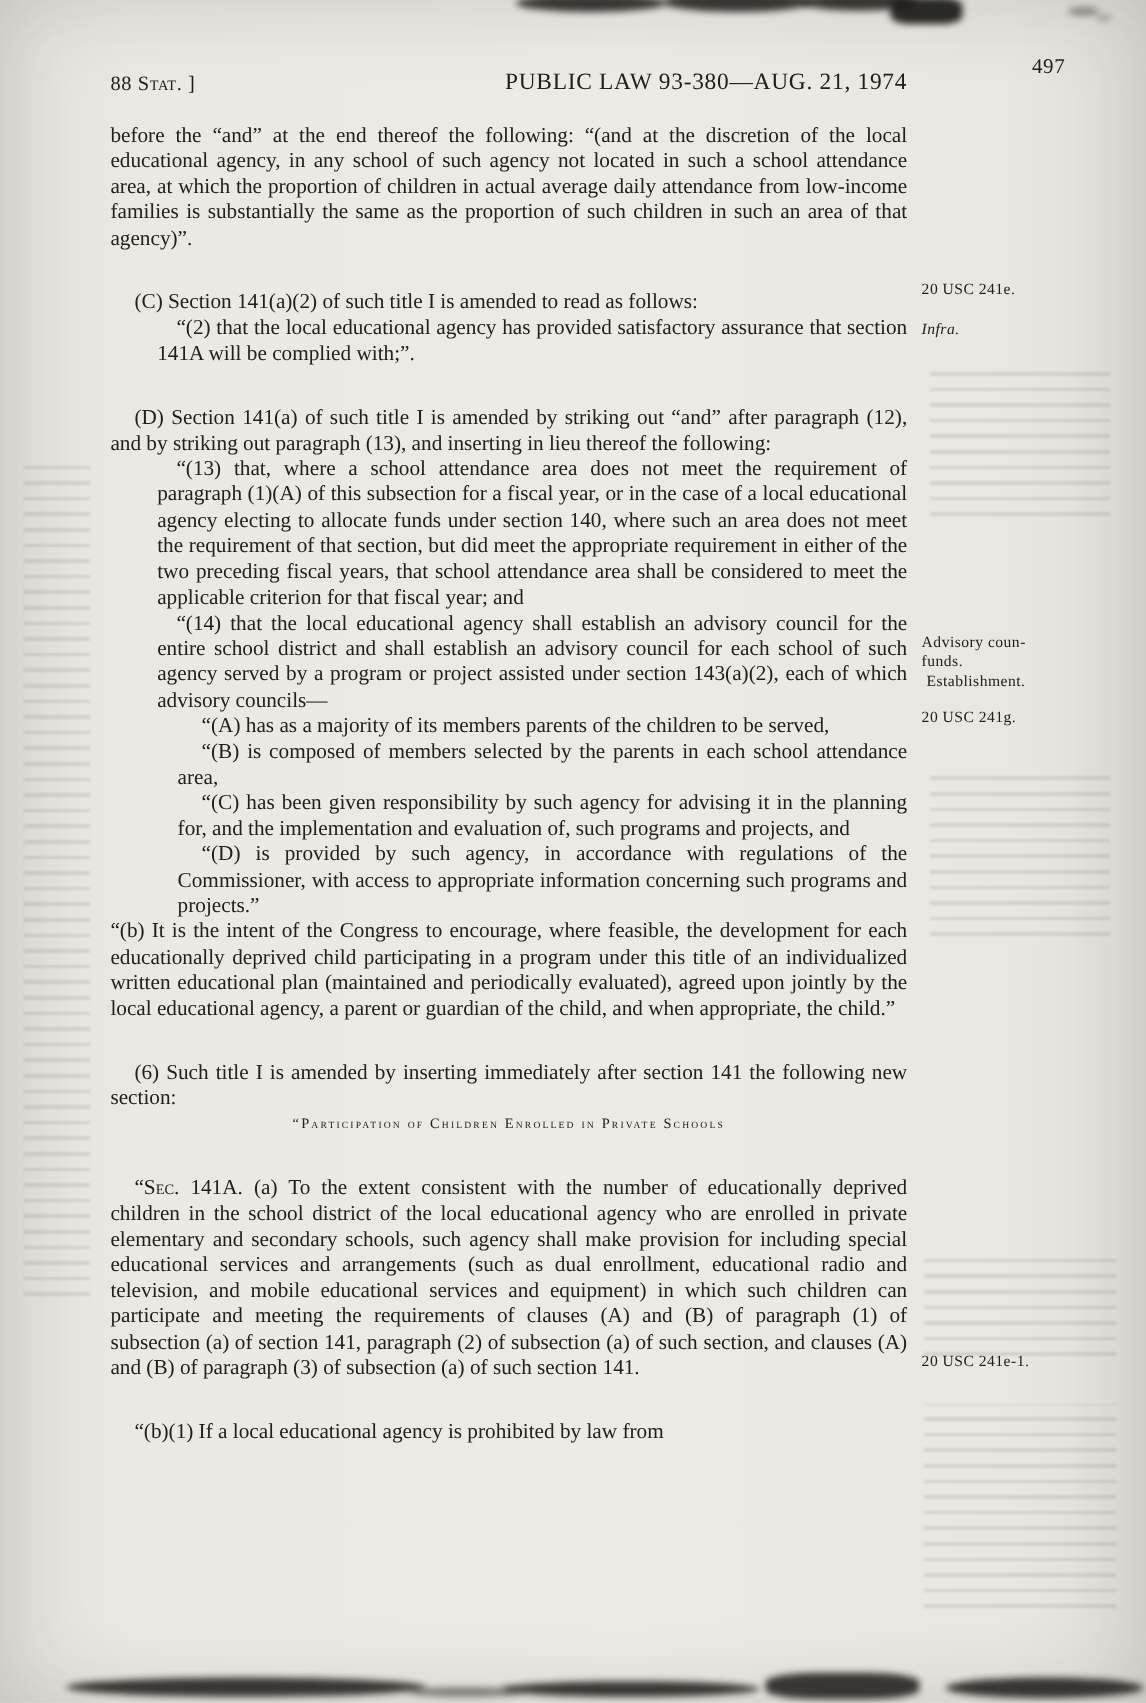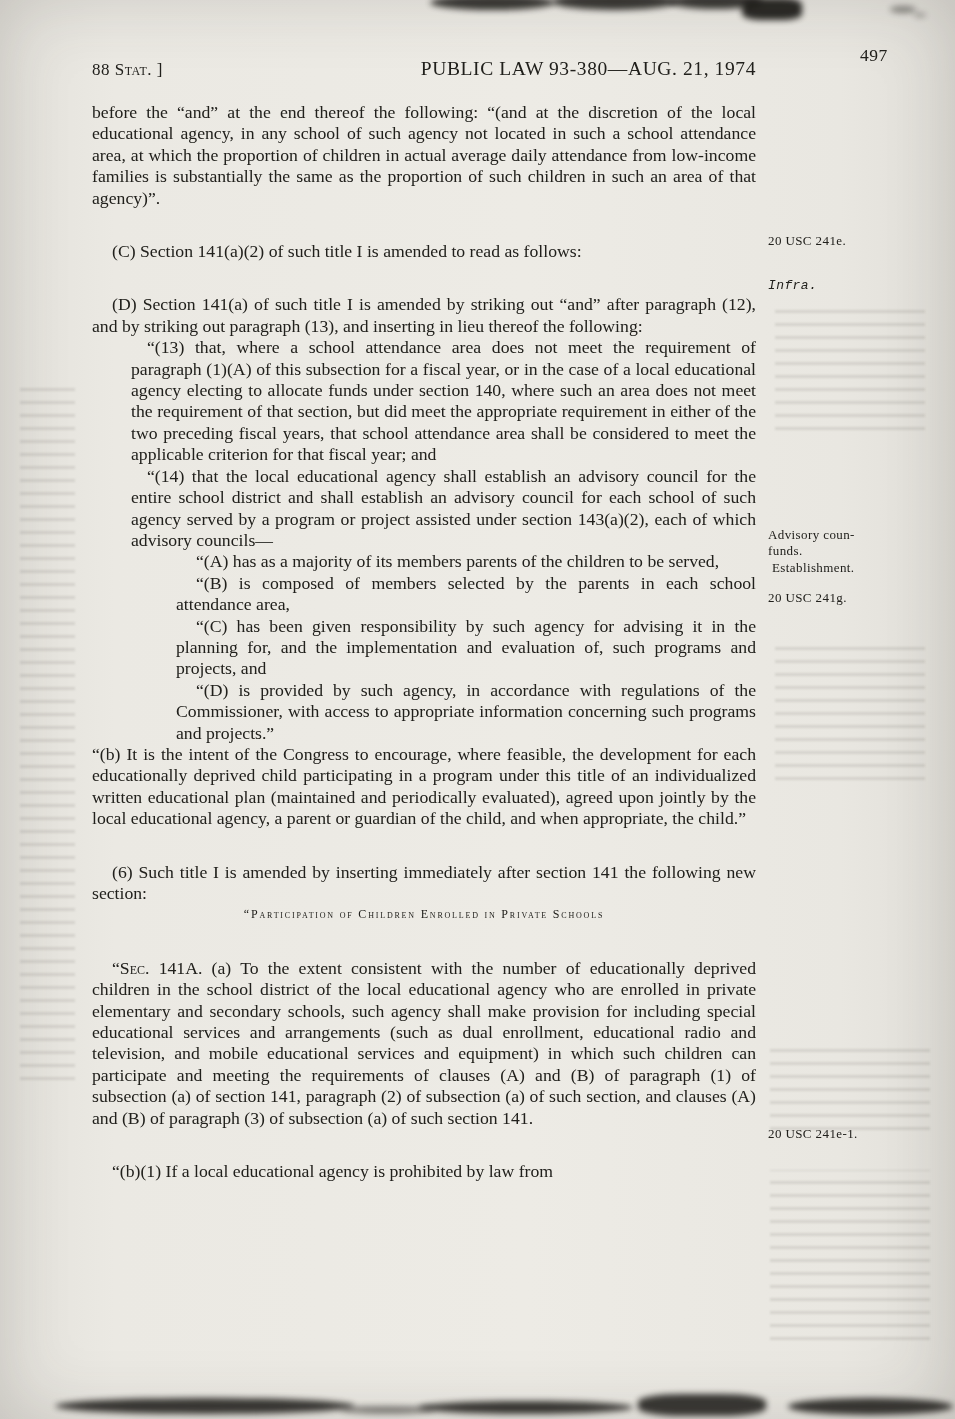--- a/index.html
+++ b/index.html
@@ -61,21 +61,21 @@
     width: 664px;
     text-align: justify;
     font-size: 17.7px;
     line-height: 21.4px;
     hyphens: auto;
     -webkit-hyphens: auto;
   }
   .body-col p { margin: 0; }
   p.ind  { text-indent: 20px; margin-top: 32px; }
   p.blk1 { margin-left: 39px; text-indent: 16px; }
-  p.blk2 { margin-left: 84px; text-indent: 20px; }
+  p.blk2 { margin-left: 56px; text-indent: 20px; }
   .section-heading {
     margin: 24px 0 20px 0;
     text-align: center;
     text-indent: 0;
     font-variant: small-caps;
     font-size: 12px;
     letter-spacing: 1.8px;
     font-weight: normal;
   }
   .sc { font-variant: small-caps; }
@@ -120,38 +120,39 @@
 <div class="ghost" style="left:770px; top:1170px; width:160px; height:170px;"></div>
 <div class="ghost" style="left:20px; top:380px; width:55px; height:700px;"></div>
 
 <div class="hdr-stat">88 Stat. ]</div>
 <div class="hdr-title">PUBLIC LAW 93-380—AUG. 21, 1974</div>
 <div class="hdr-page">497</div>
 
 <div class="body-col">
   <p>before the “and” at the end thereof the following: “(and at the discretion of the local educational agency, in any school of such agency not located in such a school attendance area, at which the proportion of children in actual average daily attendance from low-income families is substantially the same as the proportion of such children in such an area of that agency)”.</p>
   <p class="ind">(C) Section 141(a)(2) of such title I is amended to read as follows:</p>
+  <p class="blk1">“(2) that the local educational agency has provided satisfactory assurance that section 141A will be complied with;”.</p>
   <p class="ind">(D) Section 141(a) of such title I is amended by striking out “and” after paragraph (12), and by striking out paragraph (13), and inserting in lieu thereof the following:</p>
   <p class="blk1">“(13) that, where a school attendance area does not meet the requirement of paragraph (1)(A) of this subsection for a fiscal year, or in the case of a local educational agency electing to allocate funds under section 140, where such an area does not meet the requirement of that section, but did meet the appropriate requirement in either of the two preceding fiscal years, that school attendance area shall be considered to meet the applicable criterion for that fiscal year; and</p>
   <p class="blk1">“(14) that the local educational agency shall establish an advisory council for the entire school district and shall establish an advisory council for each school of such agency served by a program or project assisted under section 143(a)(2), each of which advisory councils—</p>
   <p class="blk2">“(A) has as a majority of its members parents of the children to be served,</p>
   <p class="blk2">“(B) is composed of members selected by the parents in each school attendance area,</p>
   <p class="blk2">“(C) has been given responsibility by such agency for advising it in the planning for, and the implementation and evaluation of, such programs and projects, and</p>
   <p class="blk2">“(D) is provided by such agency, in accordance with regulations of the Commissioner, with access to appropriate information concerning such programs and projects.”</p>
   <p>“(b) It is the intent of the Congress to encourage, where feasible, the development for each educationally deprived child participating in a program under this title of an individualized written educational plan (maintained and periodically evaluated), agreed upon jointly by the local educational agency, a parent or guardian of the child, and when appropriate, the child.”</p>
   <p class="ind">(6) Such title I is amended by inserting immediately after section 141 the following new section:</p>
 
   <p class="section-heading">“Participation of Children Enrolled in Private Schools</p>
 
   <p class="ind"><span class="sc">“Sec. 141A.</span><span> (a) To the extent consistent with the number of educationally deprived children in the school district of the local educational agency who are enrolled in private elementary and secondary schools, such agency shall make provision for including special educational services and arrangements (such as dual enrollment, educational radio and television, and mobile educational services and equipment) in which such children can participate and meeting the requirements of clauses (A) and (B) of paragraph (1) of subsection (a) of section 141, paragraph (2) of subsection (a) of such section, and clauses (A) and (B) of paragraph (3) of subsection (a) of such section 141.</span></p>
   <p class="ind">“(b)(1) If a local educational agency is prohibited by law from</p>
 </div>
 
 <div class="margin-note" style="top:233px;">20 USC 241e.</div>
-<div class="margin-note italic" style="top:278px;font-family:Liberation Mono, monospace;">Infra.</div>
+<div class="margin-note italic" style="top:266px;">Infra.</div>
 <div class="margin-note" style="top:527px;">Advisory coun-
 funds.</div>
 <div class="margin-note" style="top:560px; left:772px;">Establishment.</div>
 <div class="margin-note" style="top:590px;">20 USC 241g.</div>
 <div class="margin-note" style="top:1126px;">20 USC 241e-1.</div>
 
 <div class="smudge" style="left:430px; top:-5px; width:125px; height:15px;"></div>
 <div class="smudge" style="left:552px; top:-7px; width:125px; height:17px;"></div>
 <div class="smudge" style="left:668px; top:-6px; width:95px; height:15px;"></div>
 <div class="smudge" style="left:742px; top:-2px; width:60px; height:22px; opacity:.92; border-radius:30%;"></div>

